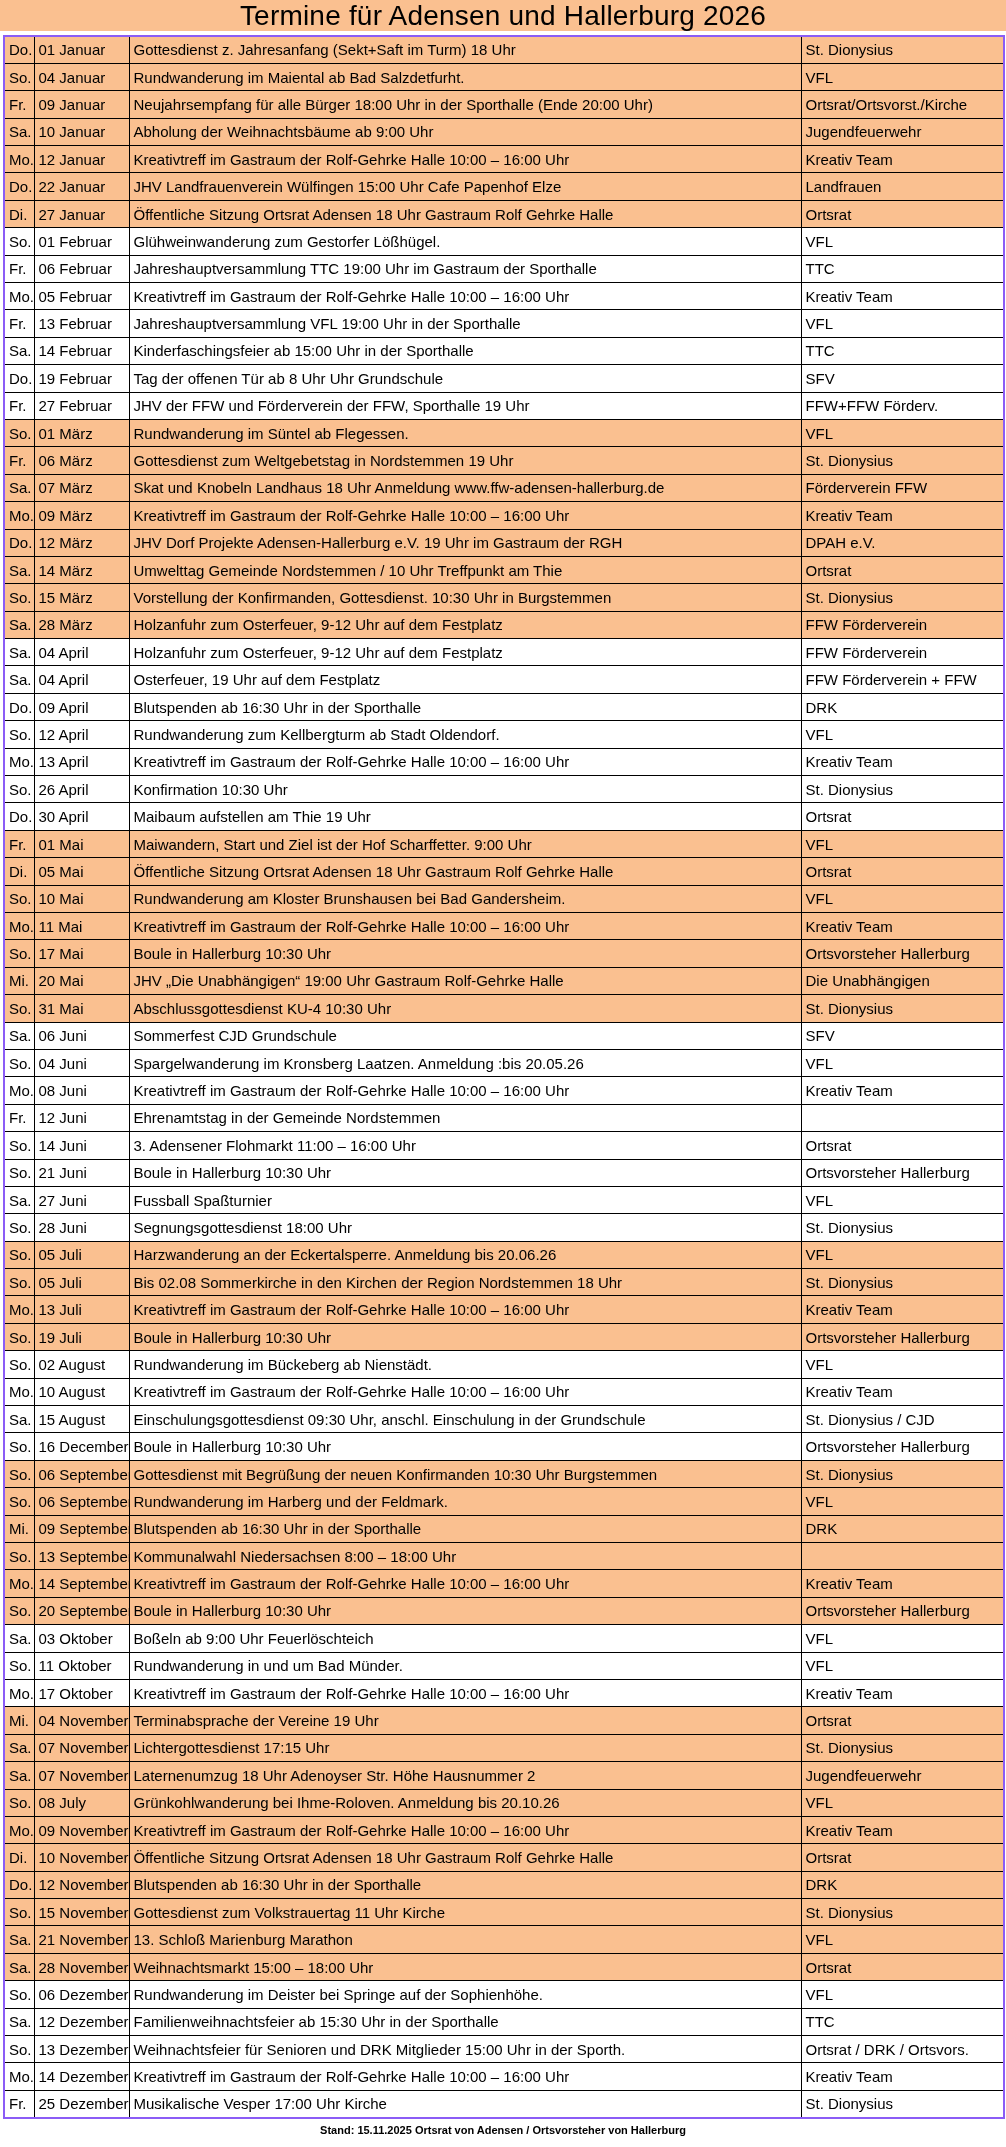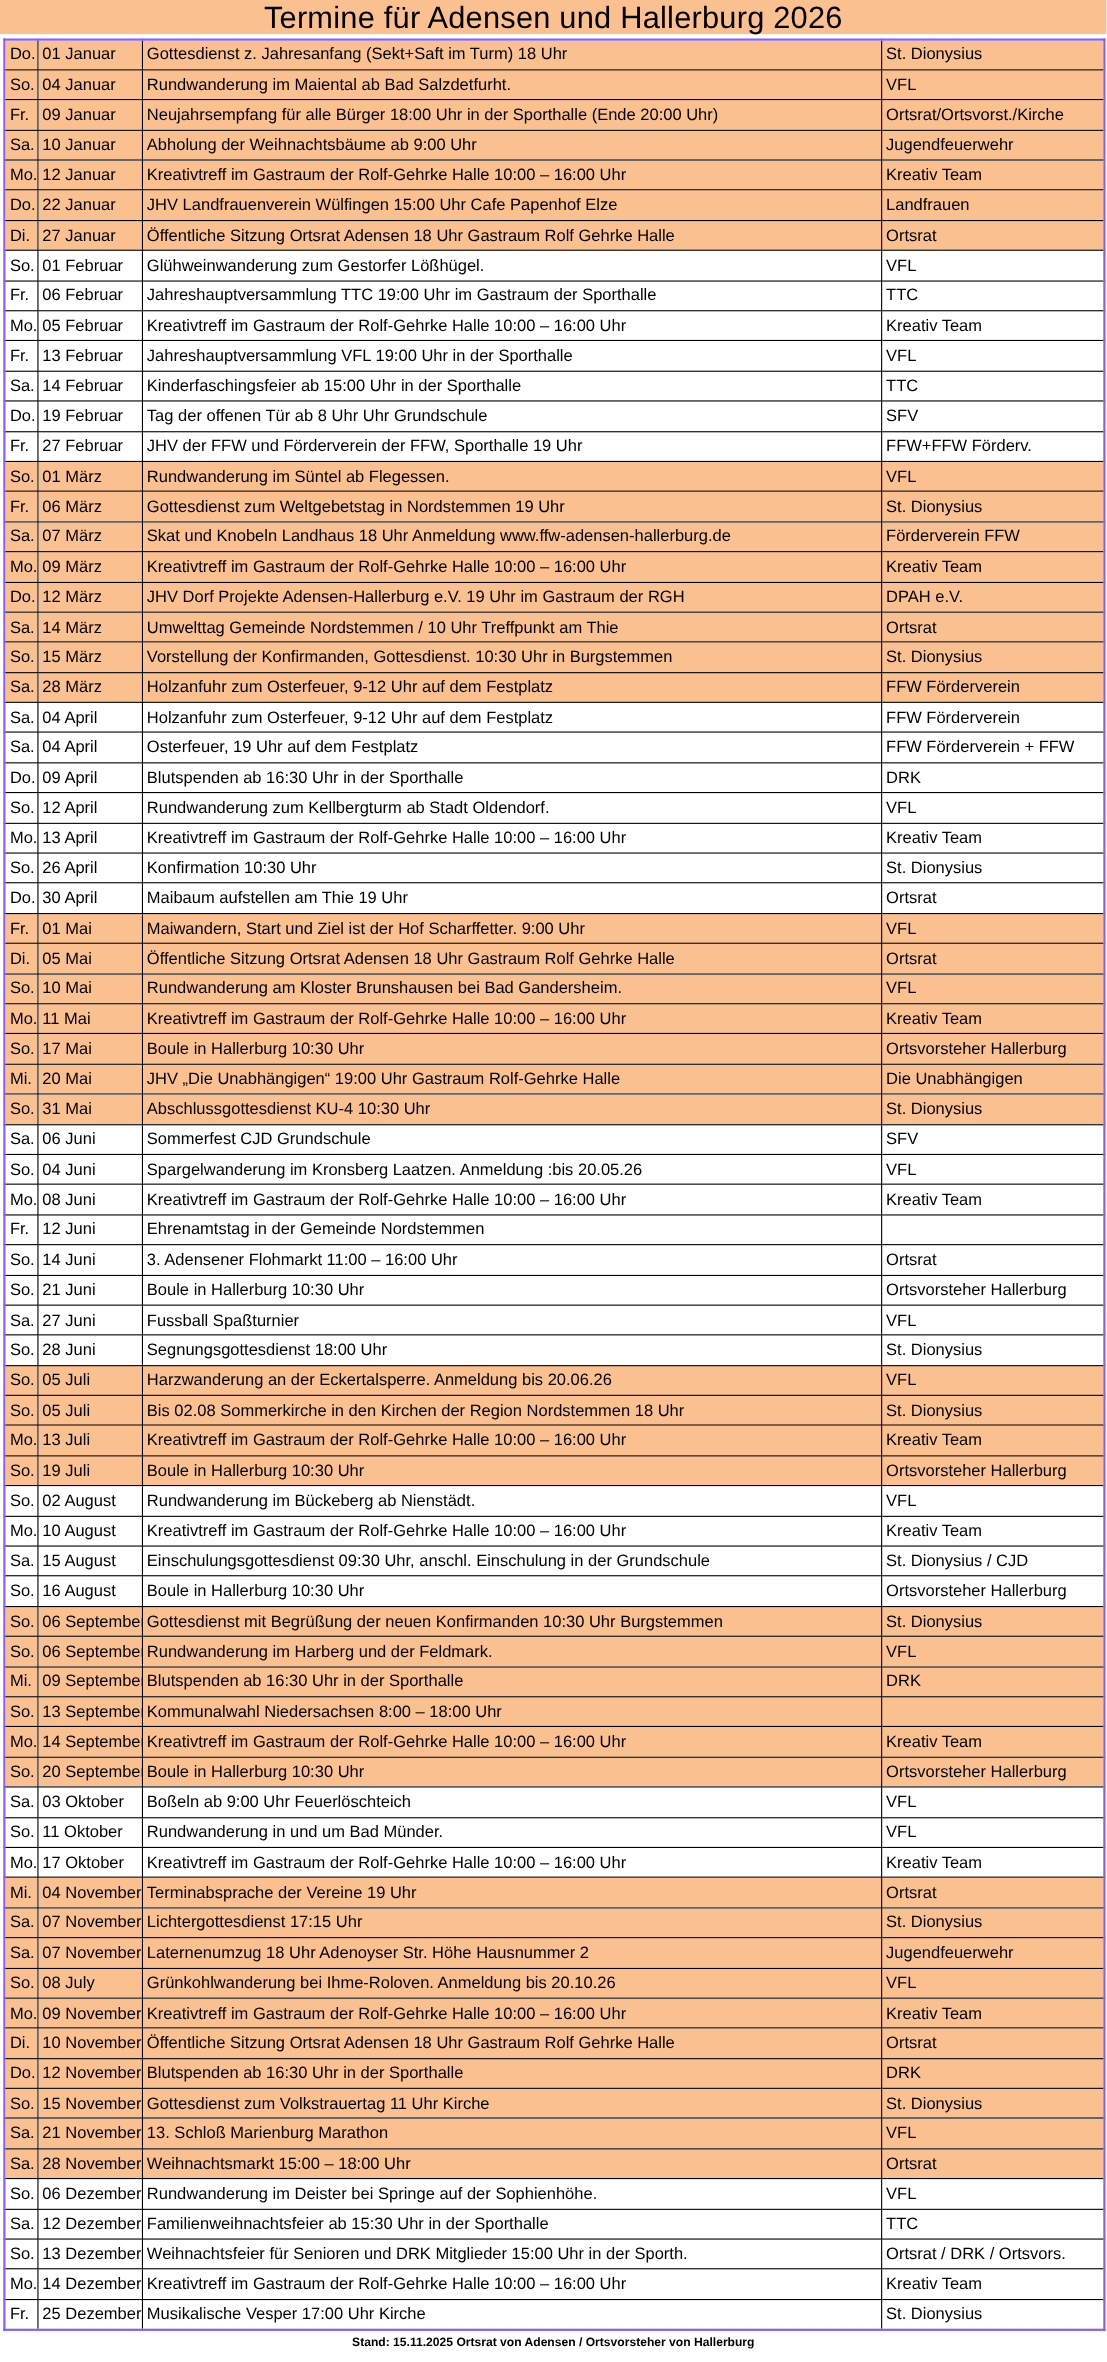--- a/index.html
+++ b/index.html
@@ -351,21 +351,21 @@
           <td>Kreativ Team</td>
         </tr>
         <tr>
           <td>Sa.</td>
           <td>15 August</td>
           <td>Einschulungsgottesdienst 09:30 Uhr, anschl. Einschulung in der Grundschule</td>
           <td>St. Dionysius / CJD</td>
         </tr>
         <tr>
           <td>So.</td>
-          <td>16 August</td>
+          <td>16 December</td>
           <td>Boule in Hallerburg 10:30 Uhr</td>
           <td>Ortsvorsteher Hallerburg</td>
         </tr>
         <tr class="shaded">
           <td>So.</td>
           <td>06 September</td>
           <td>Gottesdienst mit Begrüßung der neuen Konfirmanden 10:30 Uhr Burgstemmen</td>
           <td>St. Dionysius</td>
         </tr>
         <tr class="shaded">

